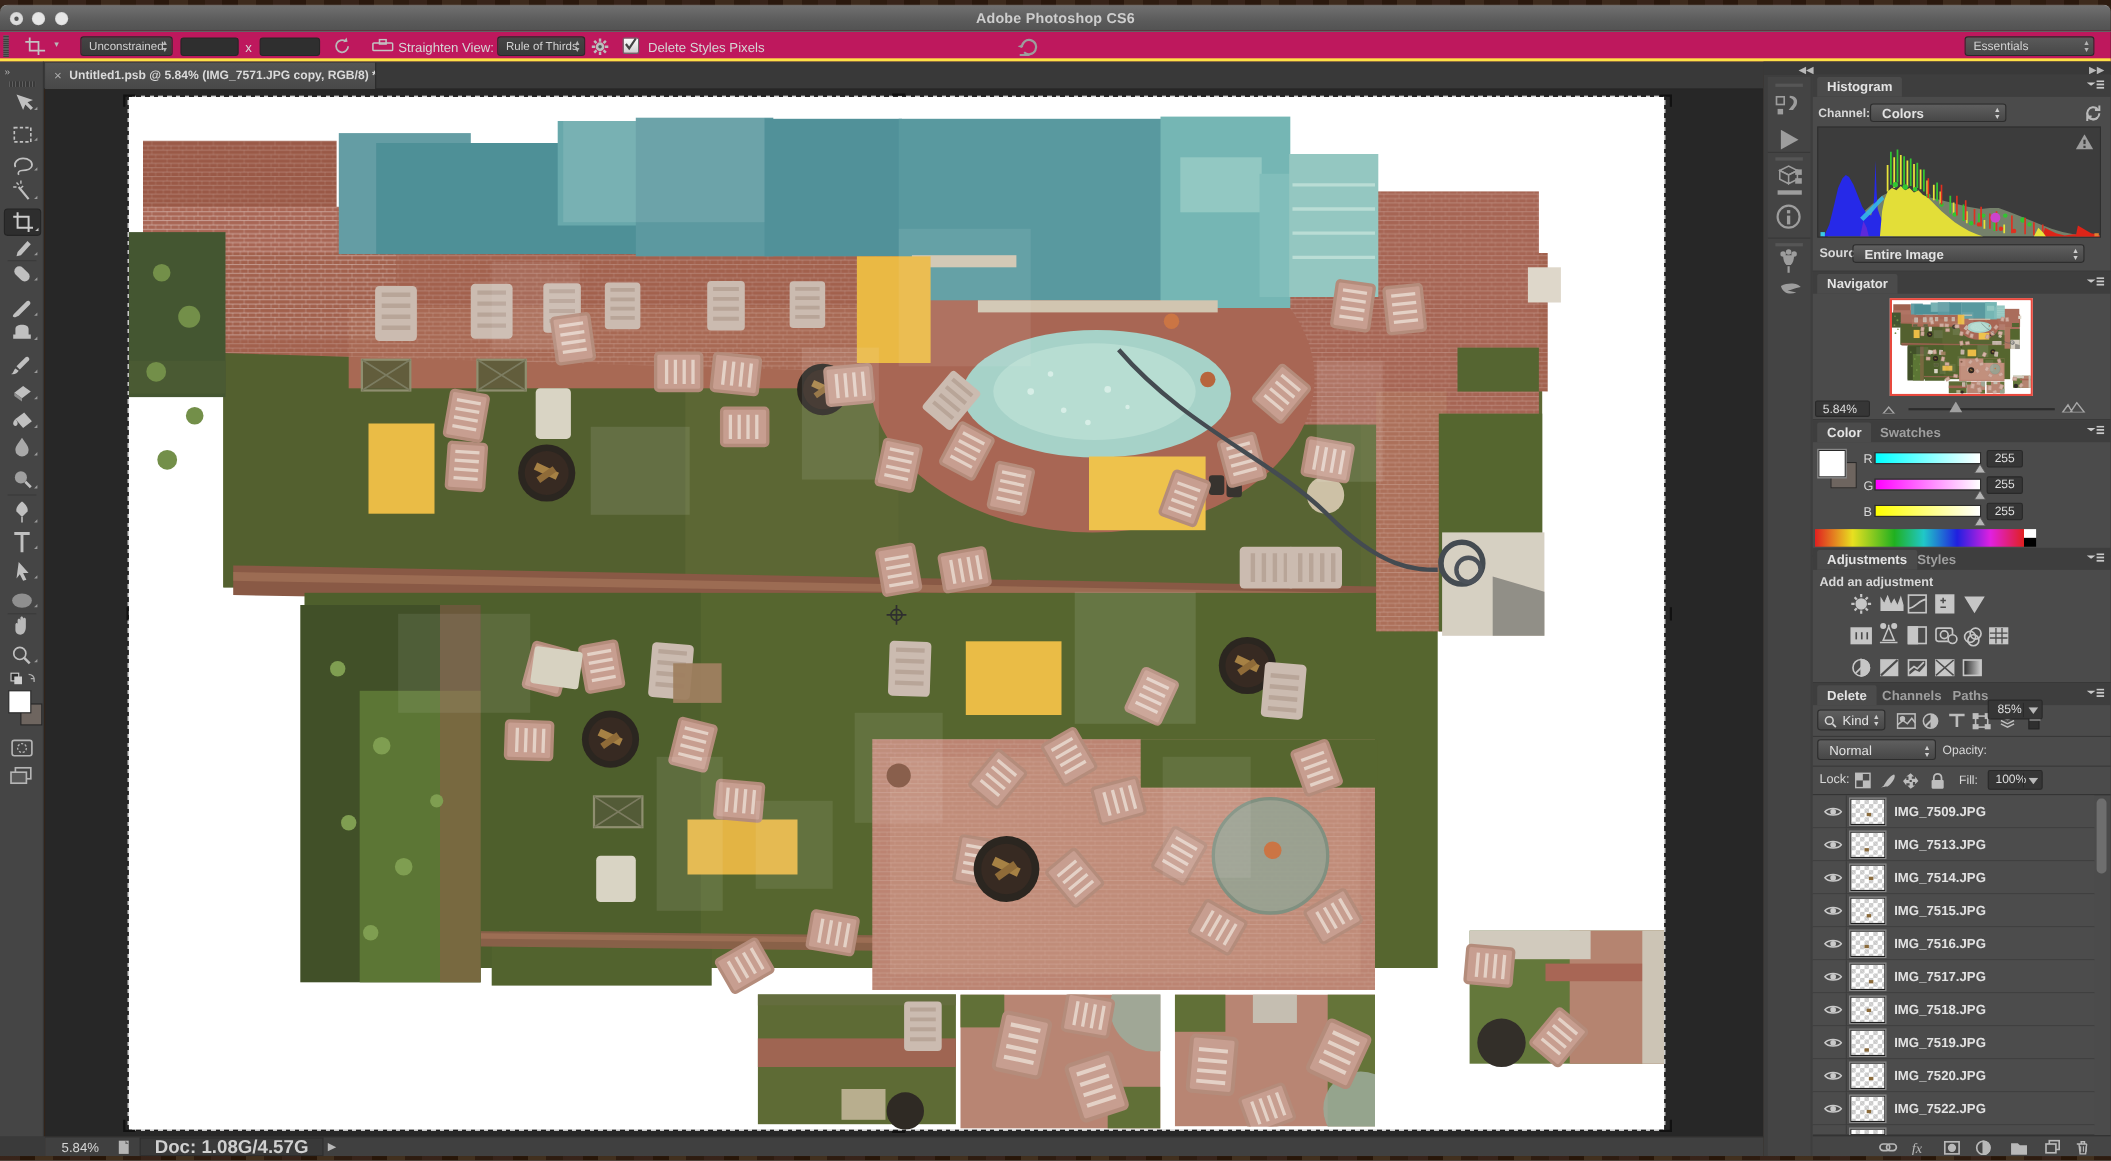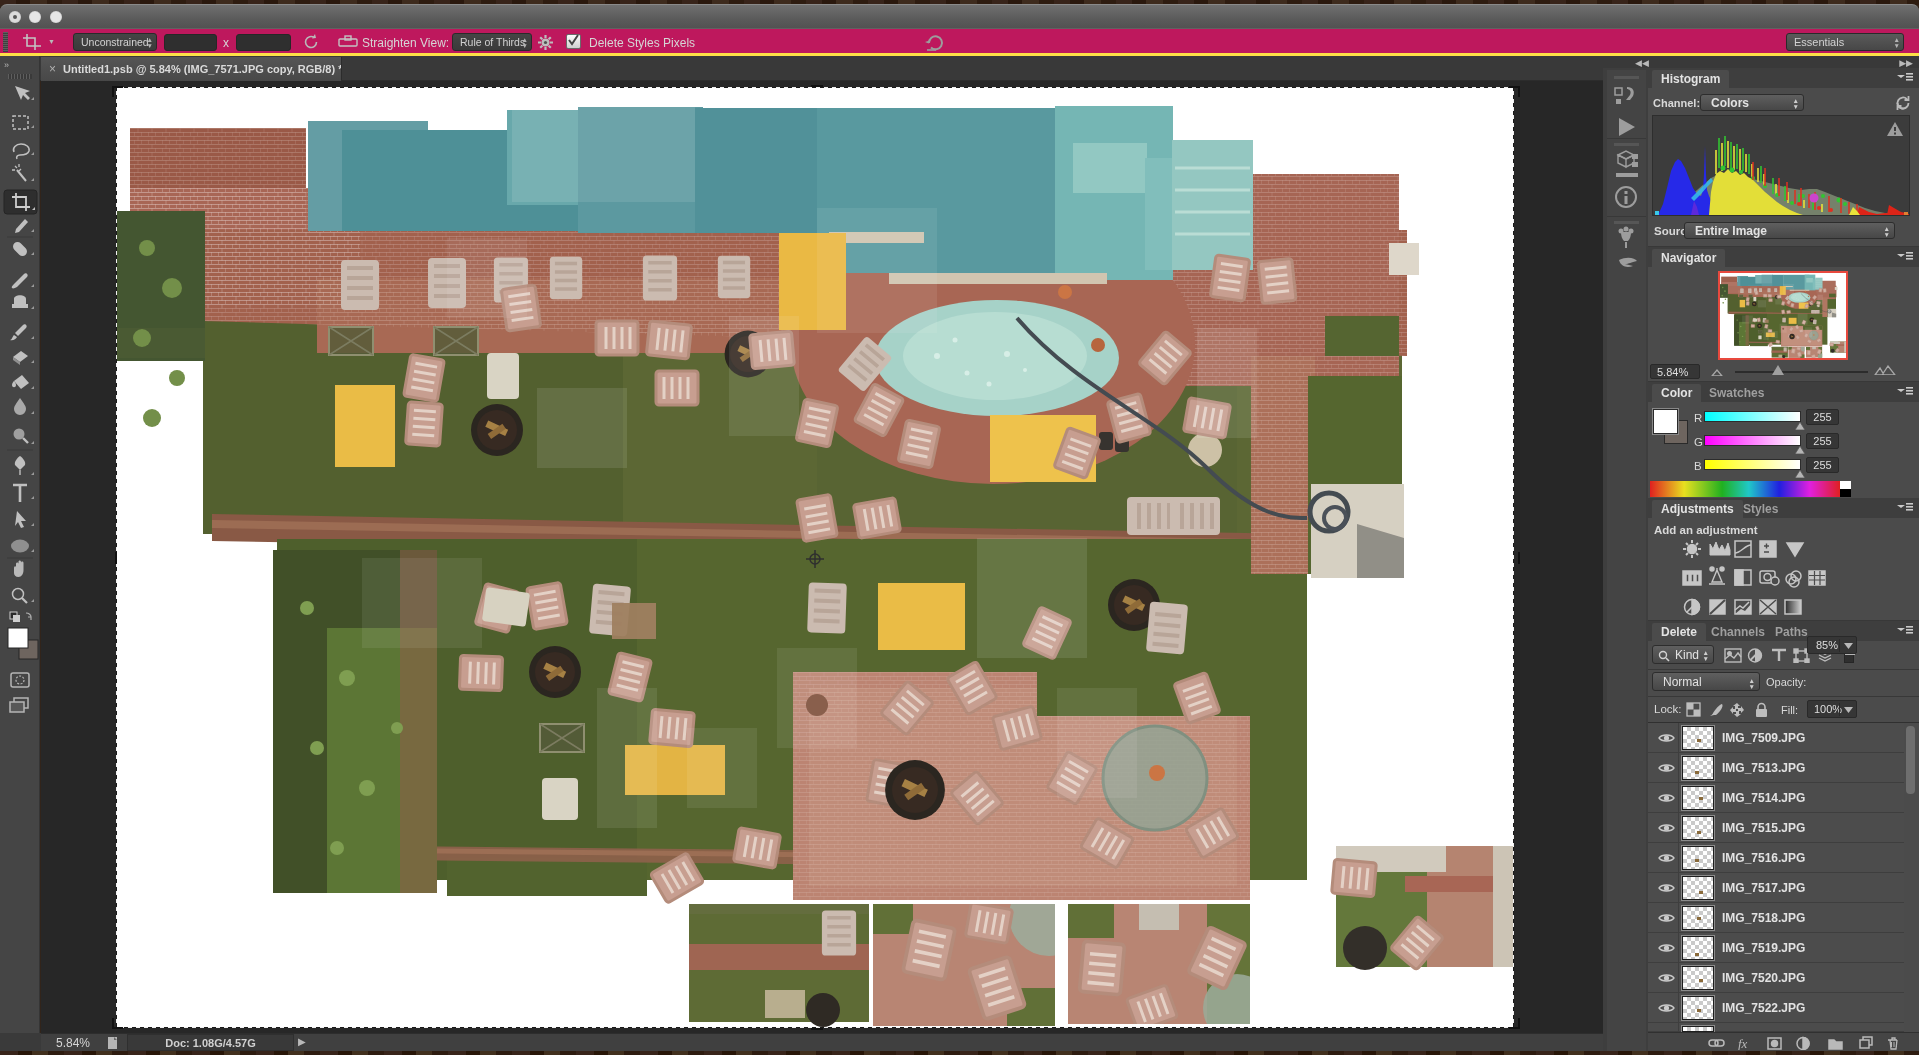--- a/index.html
+++ b/index.html
@@ -77,20 +77,21 @@
 </head>
 <body>
 <div id="app">
   <div class="abs" id="wallTop"></div>
 
   <div class="abs" id="titlebar">
     <div class="light" style="left:9px;background:#dcdcdc;"></div>
     <div class="light" style="left:29px;"></div>
     <div class="light" style="left:50px;"></div>
     <div style="position:absolute;left:13px;top:9.5px;width:4px;height:4px;border-radius:50%;background:#555;"></div>
+    <div id="titleTxt">Adobe Photoshop CS6</div>
   </div>
 
   <div class="abs" id="optbar">
     <div class="grip" style="left:3px;top:4px;height:20px;"></div>
     <svg class="abs" style="left:22px;top:5px;" width="20" height="18" viewBox="0 0 20 18">
       <g stroke="#c3c3c3" stroke-width="1.6" fill="none">
         <path d="M5 1v12h14"></path>
           <path d="M1 5h12v12"></path>
       </g>
     </svg>
@@ -544,21 +545,21 @@
     <div class="ptabrow" style="top:0;height:20px;">
         <div class="ptab" style="left:4px;">Histogram</div>
       <svg class="pmenu" width="16" height="10">
           <path d="M0 2l4 3 4-3z" fill="#c9c9c9"></path>
           <rect x="9" y="0" width="7" height="1.6" fill="#c9c9c9"></rect>
           <rect x="9" y="3" width="7" height="1.6" fill="#c9c9c9"></rect>
           <rect x="9" y="6" width="7" height="1.6" fill="#c9c9c9"></rect>
         </svg>
     </div>
     <div class="plabel" style="left:5px;top:29px;font-size:11px;">Channel:</div>
-    <div class="psel" style="left:52px;top:26px;width:104px;height:17px;line-height:16px;padding-left:10px;">Colors<span style="position:absolute;right:4px;top:3px;font-size:6.5px;color:#cfcfcf;line-height:5.5px;">▲<br>▼</span></div>
+    <div class="psel" style="left:52px;top:26px;width:124px;height:17px;line-height:16px;padding-left:10px;">Colors<span style="position:absolute;right:4px;top:3px;font-size:6.5px;color:#cfcfcf;line-height:5.5px;">▲<br>▼</span></div>
     <svg class="abs" style="left:247px;top:27px;" width="16" height="16" viewBox="0 0 16 16">
       <path d="M13.5 8a5.5 5.5 0 1 1-1.6-3.9M13.5 1v4h-4" stroke="#b9b9b9" stroke-width="1.8" fill="none"></path>
       <path d="M2.5 8a5.5 5.5 0 0 0 9.4 3.9M2.5 15v-4h4" stroke="#b9b9b9" stroke-width="1.8" fill="none"></path>
     </svg>
     <div class="abs" style="left:4px;top:47px;width:258px;height:101px;background:#3c3c3c;border:1px solid #2e2e2e;">
       <svg width="256" height="99" viewBox="0 0 256 99">
         <path d="M8 99 L22 92 34 83 44 74 52 67 58 62 64 59 70 58 78 59 88 61 100 63 112 66 124 69 136 72 148 74 156 73 164 73 172 76 182 80 192 84 202 88 212 92 222 95 232 97 244 98 256 98 256 99 Z" fill="#75816b"></path>
         <path d="M4 99 L6 97 10 88 14 72 18 55 22 46 25 43 28 45 32 52 36 62 40 72 44 78 48 80 50 74 51 58 52 30 53 58 54 74 56 80 58 84 60 88 62 92 64 95 66 97 68 99 Z" fill="#2629e8"></path>
         <path d="M38 82 L46 74 54 66 58 62 60 65 54 71 48 78 41 85z" fill="#35b8e8" opacity="0.9"></path>
         <path d="M38 99l3-14 3 6 2 8z" fill="#8a2ad0" opacity="0.55"></path>
@@ -930,17 +931,17 @@
     <div class="abs" style="left:258px;top:658px;width:9px;height:68px;background:#6e6e6e;border-radius:4px;z-index:9;"></div>
   </div>
 
   <div class="abs" id="statusL"></div>
   <div class="abs" id="status">
     <div class="olab" style="left:15px;top:2px;font-size:12px;">5.84%</div>
     <svg class="abs" style="left:65px;top:2px" width="14" height="14" viewBox="0 0 14 14">
       <rect x="2" y="1" width="9" height="12" fill="#b5b5b5"></rect>
         <path d="M8 1l3 3h-3z" fill="#6a6a6a"></path>
     </svg>
-    <div class="abs" style="left:86px;top:0;width:167px;height:17px;background:#393939;border:1px solid #2f2f2f;color:#d0d0d0;font-size:11px;font-weight:700;text-align:center;line-height:16px;">Doc: 1.08G/4.57G</div>
+    <div class="abs" style="left:86px;top:0;width:167px;height:17px;background:#393939;border:1px solid #2f2f2f;color:#d0d0d0;font-size:17px;font-weight:700;text-align:center;line-height:16px;">Doc: 1.08G/4.57G</div>
     <div class="abs" style="left:257px;top:2px;color:#b9b9b9;font-size:10px;">▶</div>
   </div>
   <div class="abs" id="wallBot"></div>
 </div>
 
 </body></html>

